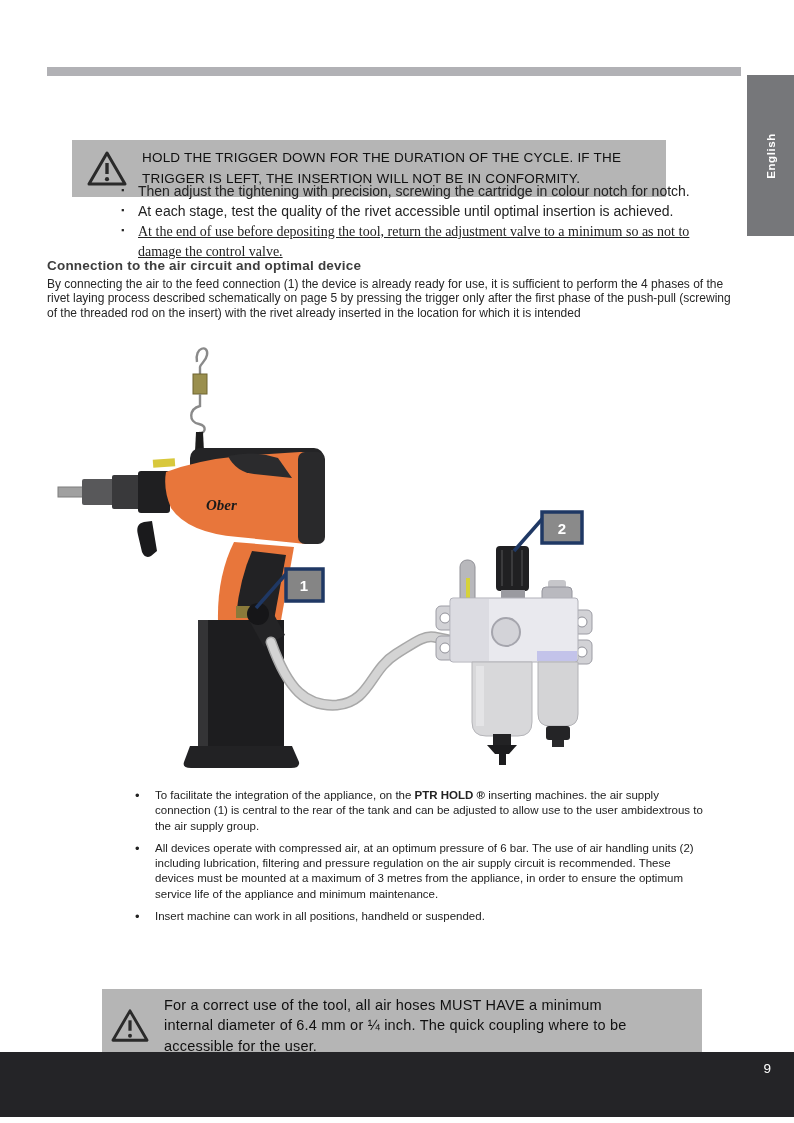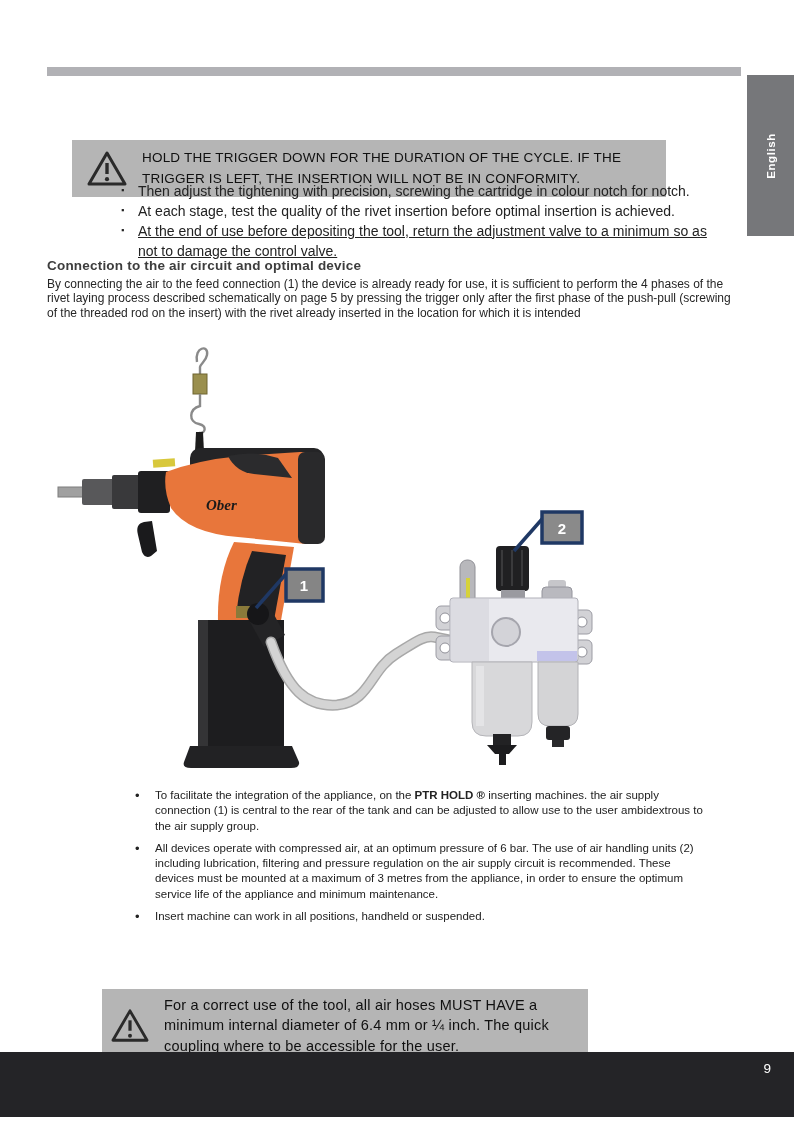--- a/index.html
+++ b/index.html
@@ -17,32 +17,32 @@
   .lang-tab span {
     transform:rotate(-90deg); white-space:nowrap; color:#fff; font-weight:bold;
     font-size:11.5px; letter-spacing:.6px;
   }
   .warnbox {
     position:absolute; background:#b5b5b5; display:flex; align-items:center;
     color:#101010;
     margin-top:36px;
   }
   .warnbox.w1 { left:72px; top:104px; width:594px; height:57px; padding:6px 10px 6px 14px; }
-  .warnbox.w2 { left:102px; top:953px; width:486px; height:73px; padding:6px 10px 6px 8px; }
+  .warnbox.w2 { left:102px; top:953px; width:600px; height:73px; padding:6px 10px 6px 8px; }
   .warn-icon { flex:0 0 auto; margin-right:14px; }
   .w1 .warn-text { font-size:13.5px; letter-spacing:.2px; line-height:1.55; width:520px; }
   .w2 .warn-text { font-size:14.5px; letter-spacing:.2px; line-height:1.4; width:478px; }
   .bullets-top { position:absolute; left:121px; top:182px; width:606px; list-style:none; }
   .bullets-top li {
     position:relative; padding-left:17px; font-size:14px; line-height:1.42; color:#222;
   }
   .bullets-top li::before {
     content:"▪"; position:absolute; left:0; top:0; font-size:9px; line-height:16px; color:#222;
   }
-  .bullets-top li.u { text-decoration:underline; }
+  .bullets-top li.u { text-decoration:underline;font-family:Liberation Serif, serif; }
   .sec-heading {
     position:absolute; left:47px; top:258px; font-size:13.5px; font-weight:bold;
     color:#3d3d3d; letter-spacing:.2px;
   }
   .sec-body {
     position:absolute; left:47px; top:277px; width:694px; font-size:12px;
     line-height:1.2; color:#262626;
   }
   .figure { position:absolute; left:40px; top:338px; width:580px; height:437px; }
   .bullets-main { position:absolute; left:133px; top:788px; width:578px; list-style:none; }
@@ -75,21 +75,21 @@
     <svg class="warn-icon" width="42" height="38" viewBox="0 0 42 38">
       <path d="M21 3 L39 34 L3 34 Z" fill="none" stroke="#2a2a2a" stroke-width="3" stroke-linejoin="round"></path>
       <line x1="21" y1="13" x2="21" y2="24" stroke="#2a2a2a" stroke-width="3.4"></line>
       <circle cx="21" cy="29.2" r="2.1" fill="#2a2a2a"></circle>
     </svg>
     <div class="warn-text">HOLD THE TRIGGER DOWN FOR THE DURATION OF THE CYCLE. IF THE TRIGGER IS LEFT, THE INSERTION WILL NOT BE IN CONFORMITY.</div>
   </div>
 
   <ul class="bullets-top">
     <li>Then adjust the tightening with precision, screwing the cartridge in colour notch for notch.</li>
-    <li>At each stage, test the quality of the rivet insertion before optimal insertion is achieved.</li>
+    <li>At each stage, test the quality of the rivet accessible until optimal insertion is achieved.</li>
     <li class="u">At the end of use before depositing the tool, return the adjustment valve to a minimum so as not to damage the control valve.</li>
   </ul>
 
   <h2 class="sec-heading">Connection to the air circuit and optimal device</h2>
   <p class="sec-body">By connecting the air to the feed connection (1) the device is already ready for use, it is sufficient to perform the 4 phases of the rivet laying process described schematically on page 5 by pressing the trigger only after the first phase of the push-pull (screwing of the threaded rod on the insert) with the rivet already inserted in the location for which it is intended</p>
 
   <svg class="figure" viewBox="0 0 580 437">
 
     <g>
       <path d="M157,24 C154,9 169,6 167,17 C166,23 161,25 160,29 L160,36" fill="none" stroke="#8a8a8a" stroke-width="2.4"></path>

